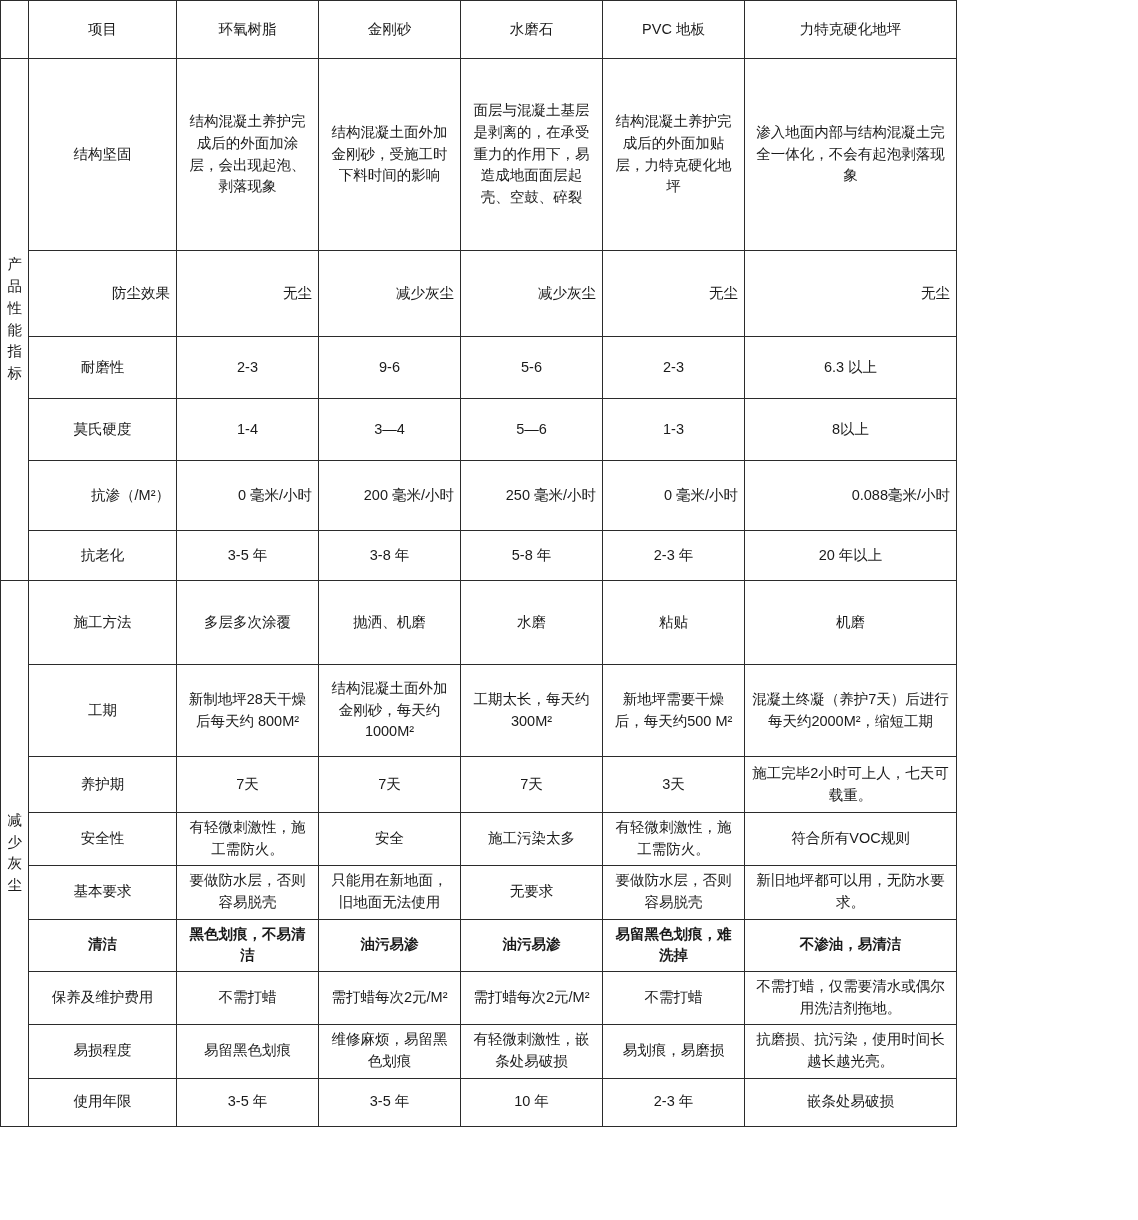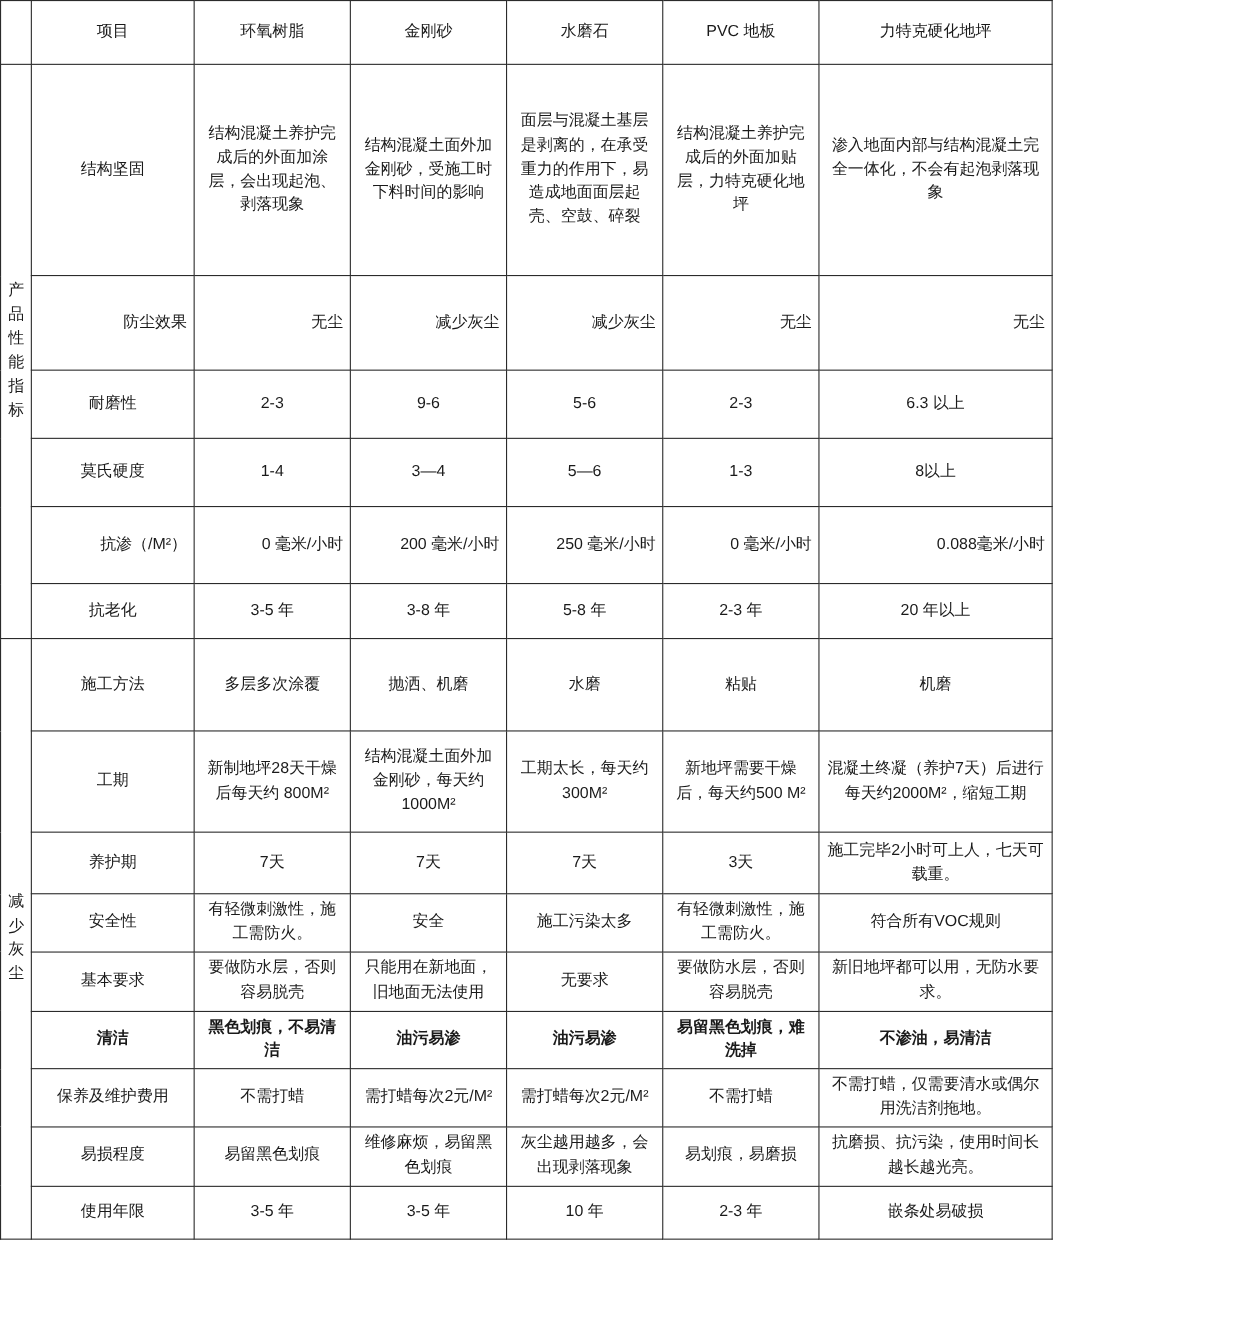--- a/index.html
+++ b/index.html
@@ -219,21 +219,21 @@
         <td class="cell-small">不需打蜡</td>
         <td class="cell-small">需打蜡每次2元/M²</td>
         <td class="cell-small">需打蜡每次2元/M²</td>
         <td class="cell-small">不需打蜡</td>
         <td class="cell-small">不需打蜡，仅需要清水或偶尔用洗洁剂拖地。</td>
       </tr>
       <tr class="r-damage">
         <td class="row-head">易损程度</td>
         <td class="cell-small">易留黑色划痕</td>
         <td class="cell-small">维修麻烦，易留黑色划痕</td>
-        <td class="cell-small">灰尘越用越多，会出现剥落现象</td>
+        <td class="cell-small">有轻微刺激性，嵌条处易破损</td>
         <td class="cell-small">易划痕，易磨损</td>
         <td class="cell-small">抗磨损、抗污染，使用时间长越长越光亮。</td>
       </tr>
       <tr class="r-life">
         <td class="row-head">使用年限</td>
         <td>3-5 年</td>
         <td>3-5 年</td>
         <td>10 年</td>
         <td>2-3 年</td>
         <td>嵌条处易破损</td>

